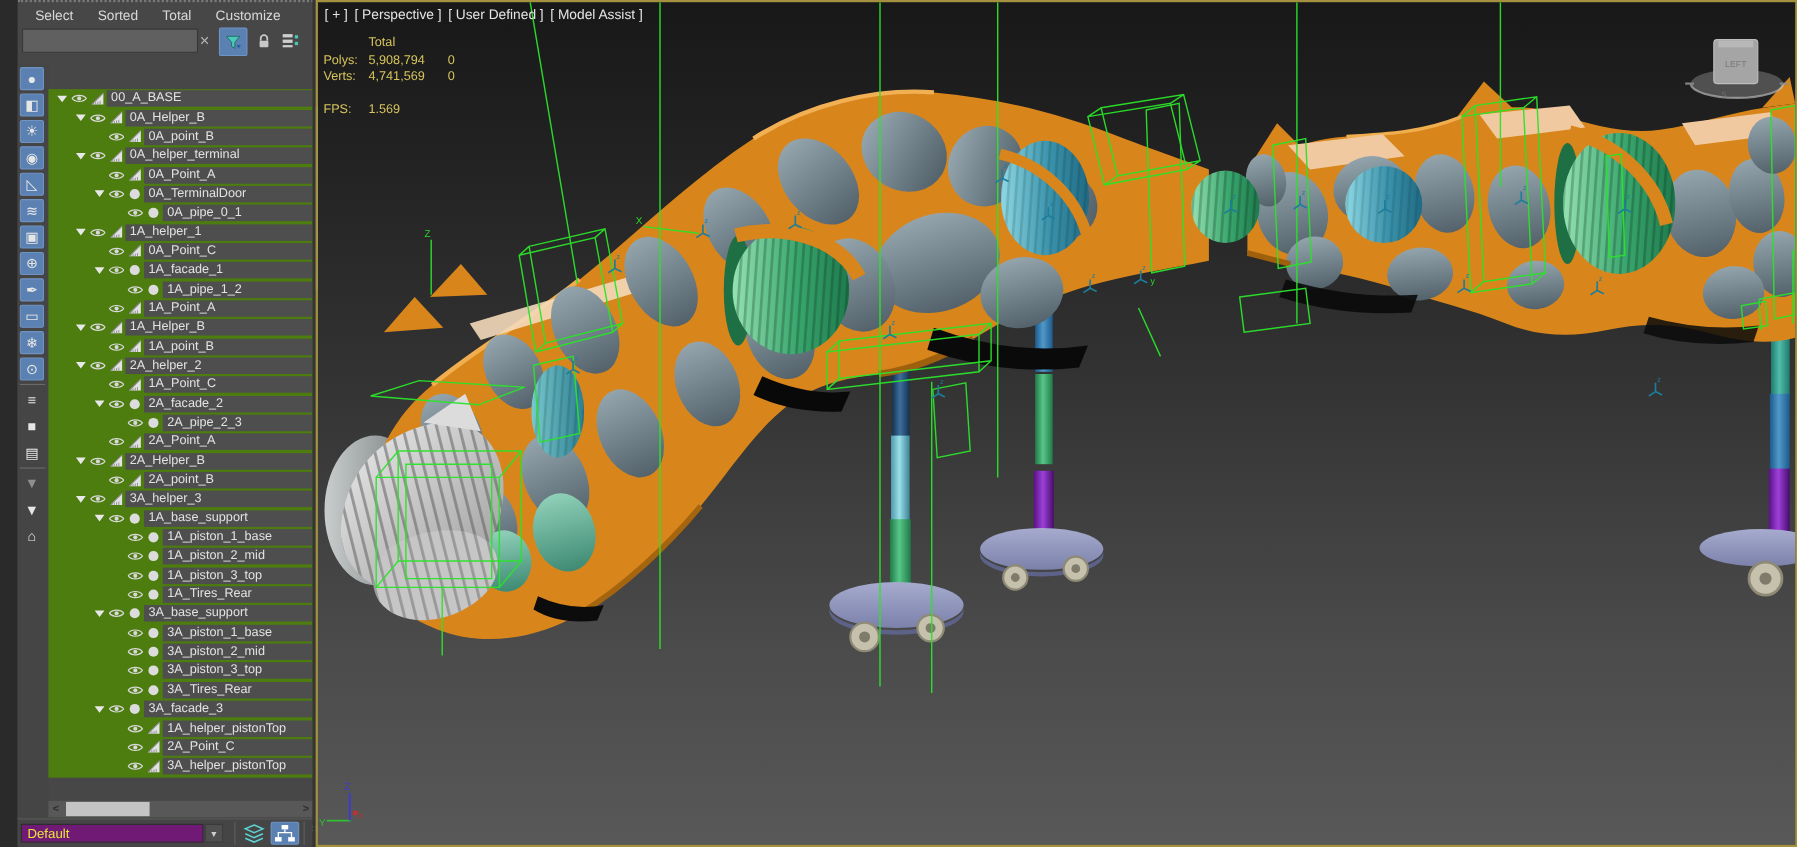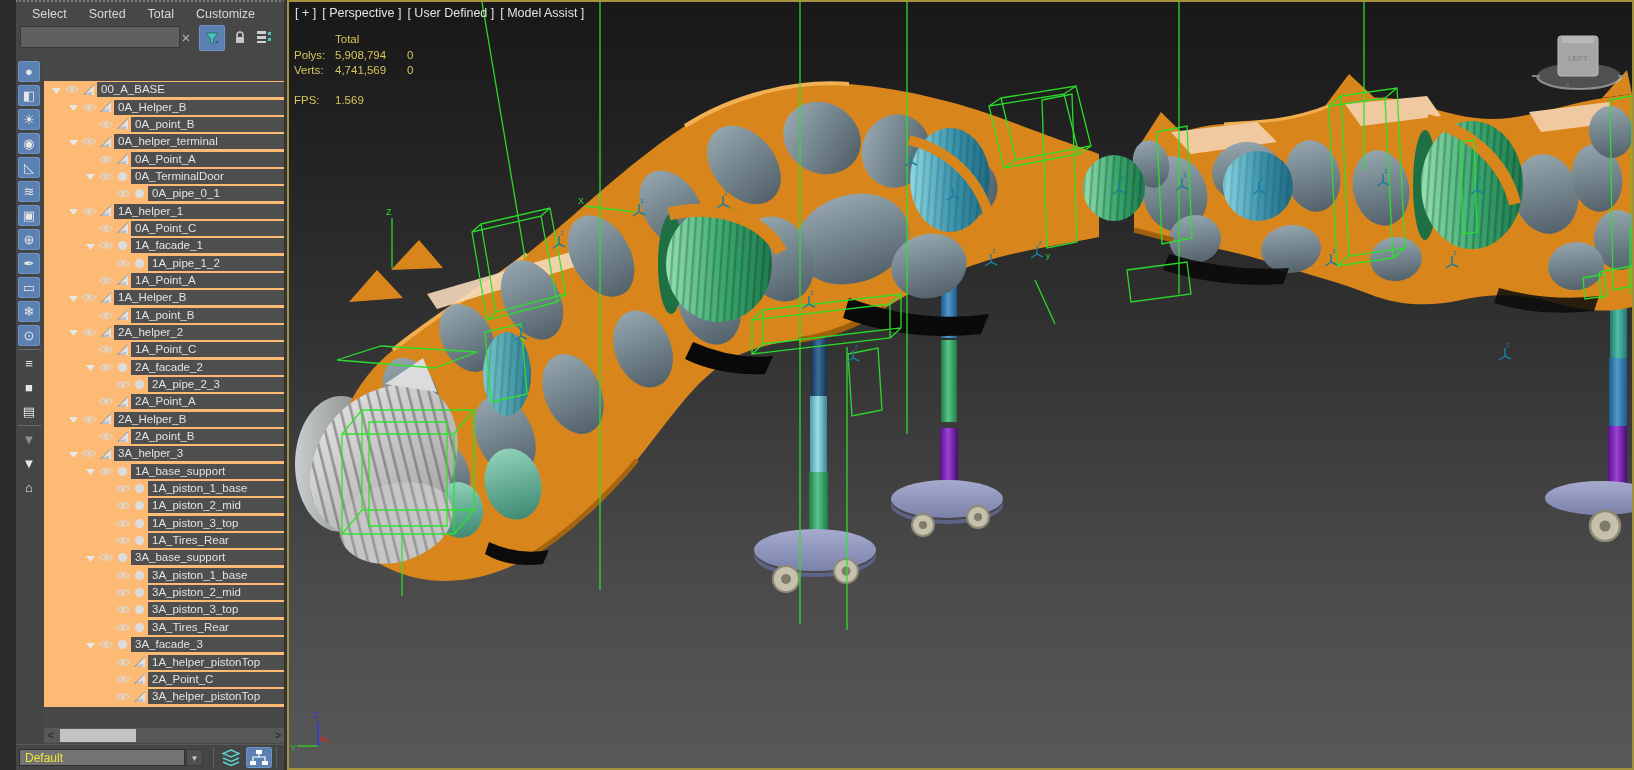--- a/index.html
+++ b/index.html
@@ -25,40 +25,40 @@
   #colheader{position:absolute;left:28px;top:57px;width:256px;height:20px;background:#4d4d4d;
             border-top:1px solid #5a5a5a;border-bottom:1px solid #3a3a3a;color:#d6d6d6;
             font-size:11.5px;line-height:20px;padding-left:3px;box-sizing:border-box;}
   
   #strip{position:absolute;left:0;top:57px;width:28px;bottom:26px;background:#454545;}
   .strip-btn{width:22px;height:21px;margin:2px 0 3px 2px;display:flex;align-items:center;
             justify-content:center;font-size:13px;color:#e6e6e6;border-radius:2px;background:#454545;}
   .strip-btn.on{background:#5b80b2;border:1px solid #6f94c4;box-sizing:border-box;}
   .strip-sep{height:1px;background:#6a6a6a;margin:3px 3px 3px 2px;}
   
-  #tree{position:absolute;left:28px;top:79px;width:241px;height:626px;overflow:hidden;background:#fdba74;}
+  #tree{position:absolute;left:28px;top:79px;width:241px;height:626px;overflow:hidden;background:#4d7c0f;}
   .trow{display:flex;align-items:center;height:17.35px;}
   .indent{flex:none;height:100%;}
   .arrow{flex:none;width:13px;text-align:center;}
   .eye{flex:none;width:17px;display:flex;justify-content:center;}
   .ticon{flex:none;width:17px;display:flex;justify-content:center;}
   .chip{flex:1;background:#4e4e4e;color:#e2e2e2;font-size:11.5px;height:15px;line-height:15px;
         padding-left:4px;margin-right:1px;white-space:nowrap;overflow:hidden;}
   
   #vscroll{position:absolute;right:0;top:79px;width:15px;height:645px;background:#4a4a4a;border-left:1px solid #3c3c3c;box-sizing:border-box;}
   #vscroll .arr{position:absolute;left:0;width:100%;text-align:center;color:#c8c8c8;font-size:8px;height:14px;line-height:14px;}
   #vscroll .arr.up{top:0;} #vscroll .arr.dn{bottom:0;}
   #vthumb{position:absolute;left:1px;top:16px;width:12px;height:166px;background:#d2d2d2;border-radius:1px;}
   #hscroll{position:absolute;left:28px;top:726px;width:241px;height:15px;background:#585858;}
   #hscroll .arr{position:absolute;top:0;color:#2e2e2e;font-size:10px;line-height:15px;font-weight:bold;}
   #hscroll .arr.lf{left:4px;} #hscroll .arr.rt{right:4px;}
   #hthumb{position:absolute;left:16px;top:1px;width:76px;height:13px;background:#c4c4c4;}
   
   #bottombar{position:absolute;left:0;bottom:0;width:284px;height:26px;background:#454545;border-top:1px solid #5a5a5a;box-sizing:border-box;}
-  #selset{position:absolute;left:3px;top:4px;width:166px;height:17px;background:#737373;border:1px solid #2e2e2e;
+  #selset{position:absolute;left:3px;top:4px;width:166px;height:17px;background:#701a75;border:1px solid #2e2e2e;
           color:#e8e838;font-size:12px;line-height:17px;padding-left:5px;box-sizing:border-box;}
   #selset-arrow{position:absolute;left:170px;top:4px;width:17px;height:17px;background:#4f4f4f;border:1px solid #3a3a3a;
           color:#cfcfcf;font-size:8px;text-align:center;line-height:17px;box-sizing:border-box;}
   #bb-sep1{position:absolute;left:197px;top:2px;width:1px;height:21px;background:#5f5f5f;}
   .bb-btn{position:absolute;top:2px;width:26px;height:21px;display:flex;align-items:center;justify-content:center;border-radius:2px;}
   #bb-layers{left:202px;} #bb-hier{left:230px;background:#5b80b2;border:1px solid #6f94c4;box-sizing:border-box;}
   #bb-sep2{position:absolute;left:260px;top:2px;width:1px;height:21px;background:#5f5f5f;}
   #bb-chev{position:absolute;left:267px;top:0px;color:#8b91c9;font-size:12px;font-weight:bold;}
   
   #divider{position:absolute;left:284px;top:0;width:3px;height:770px;background:#353535;}

